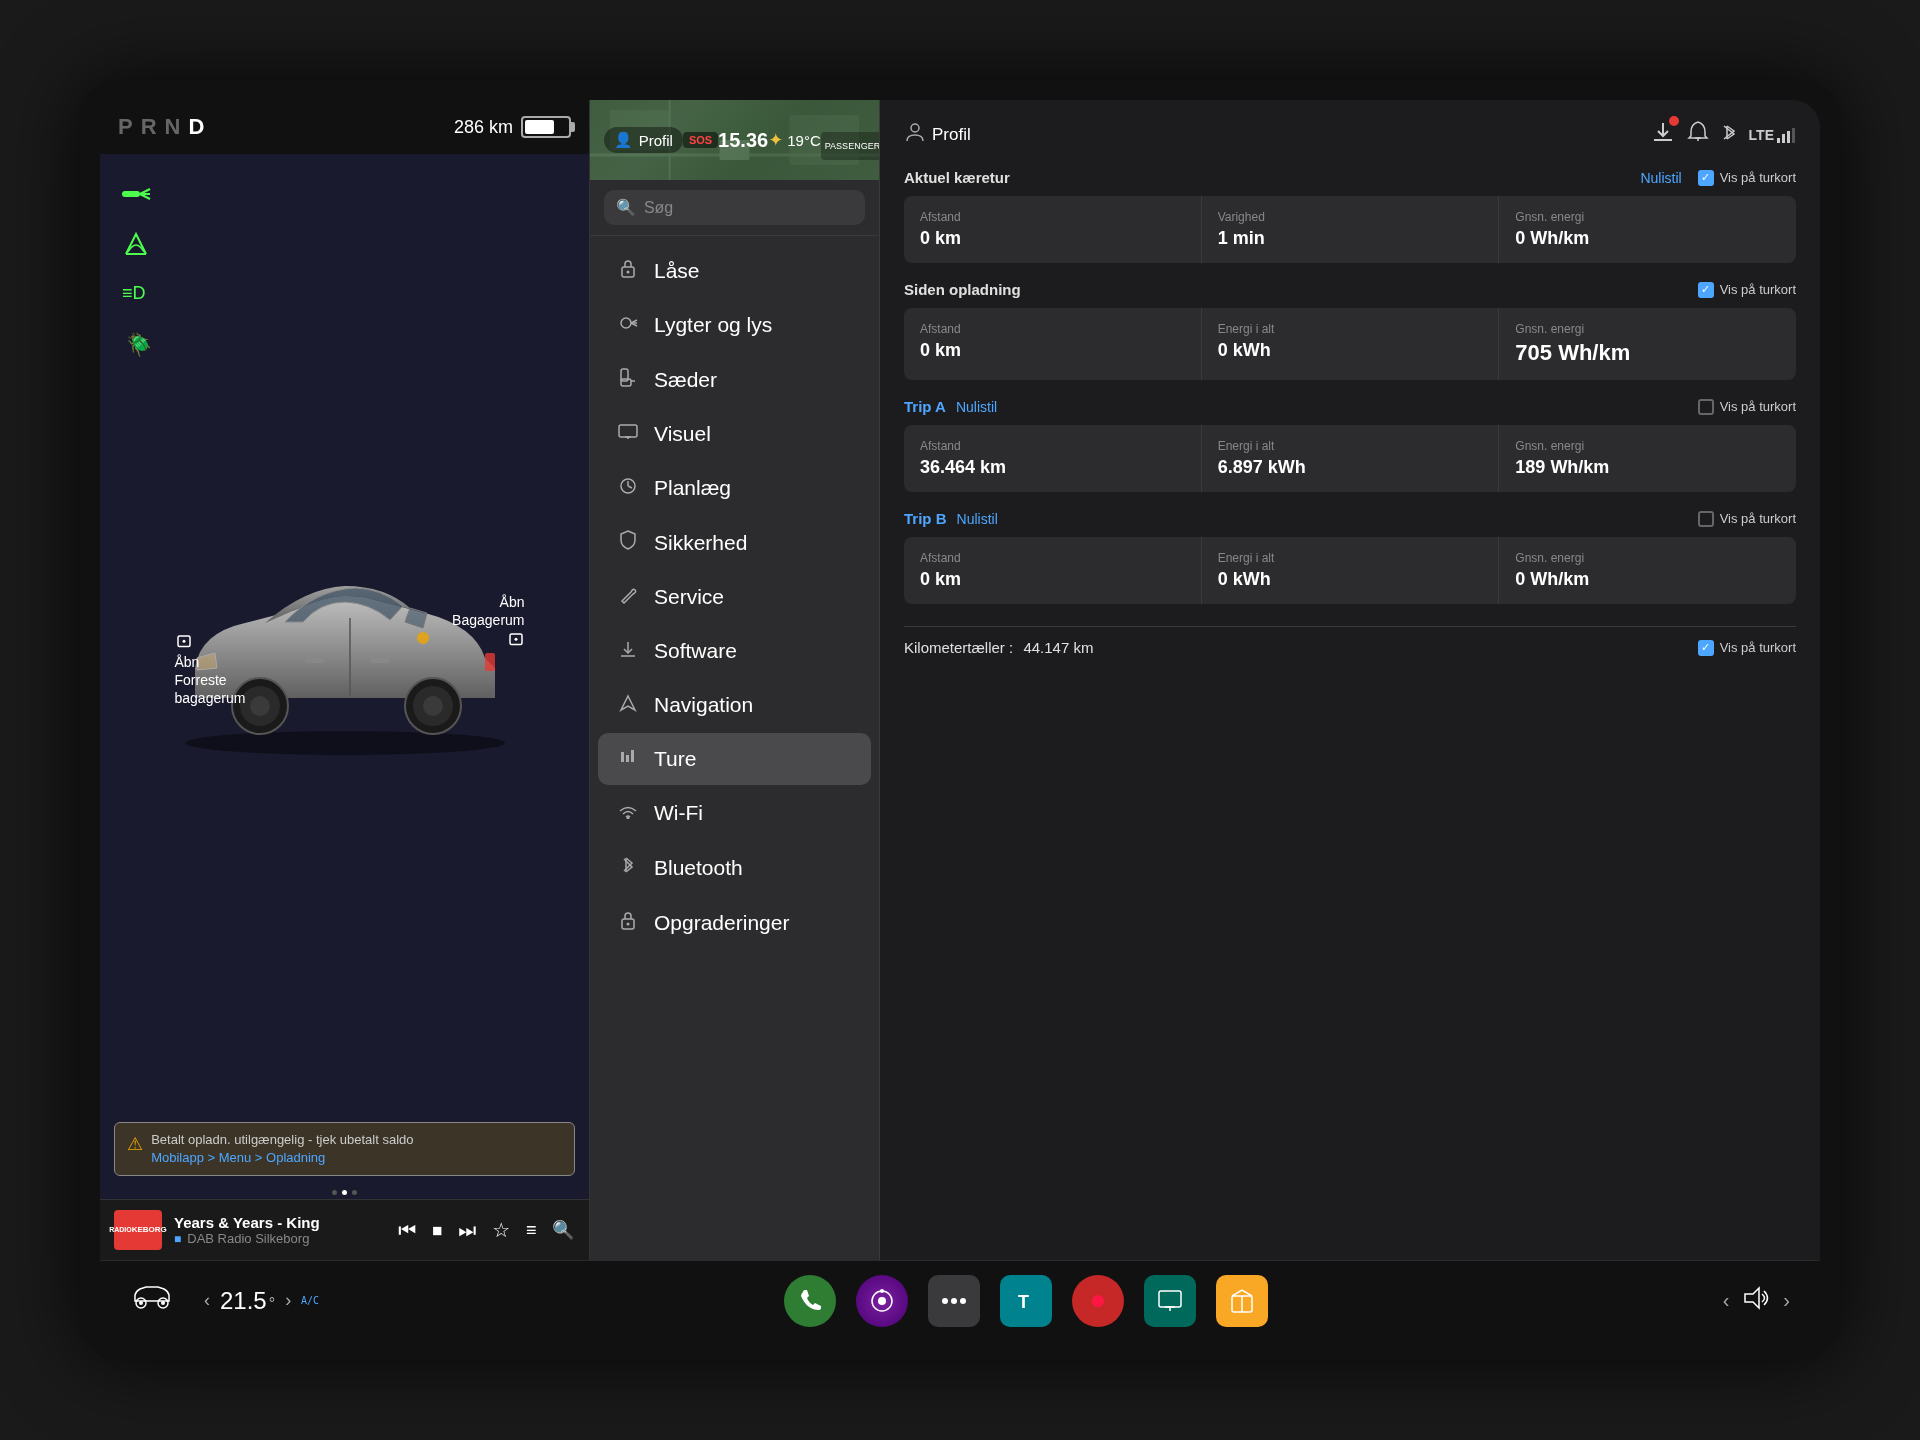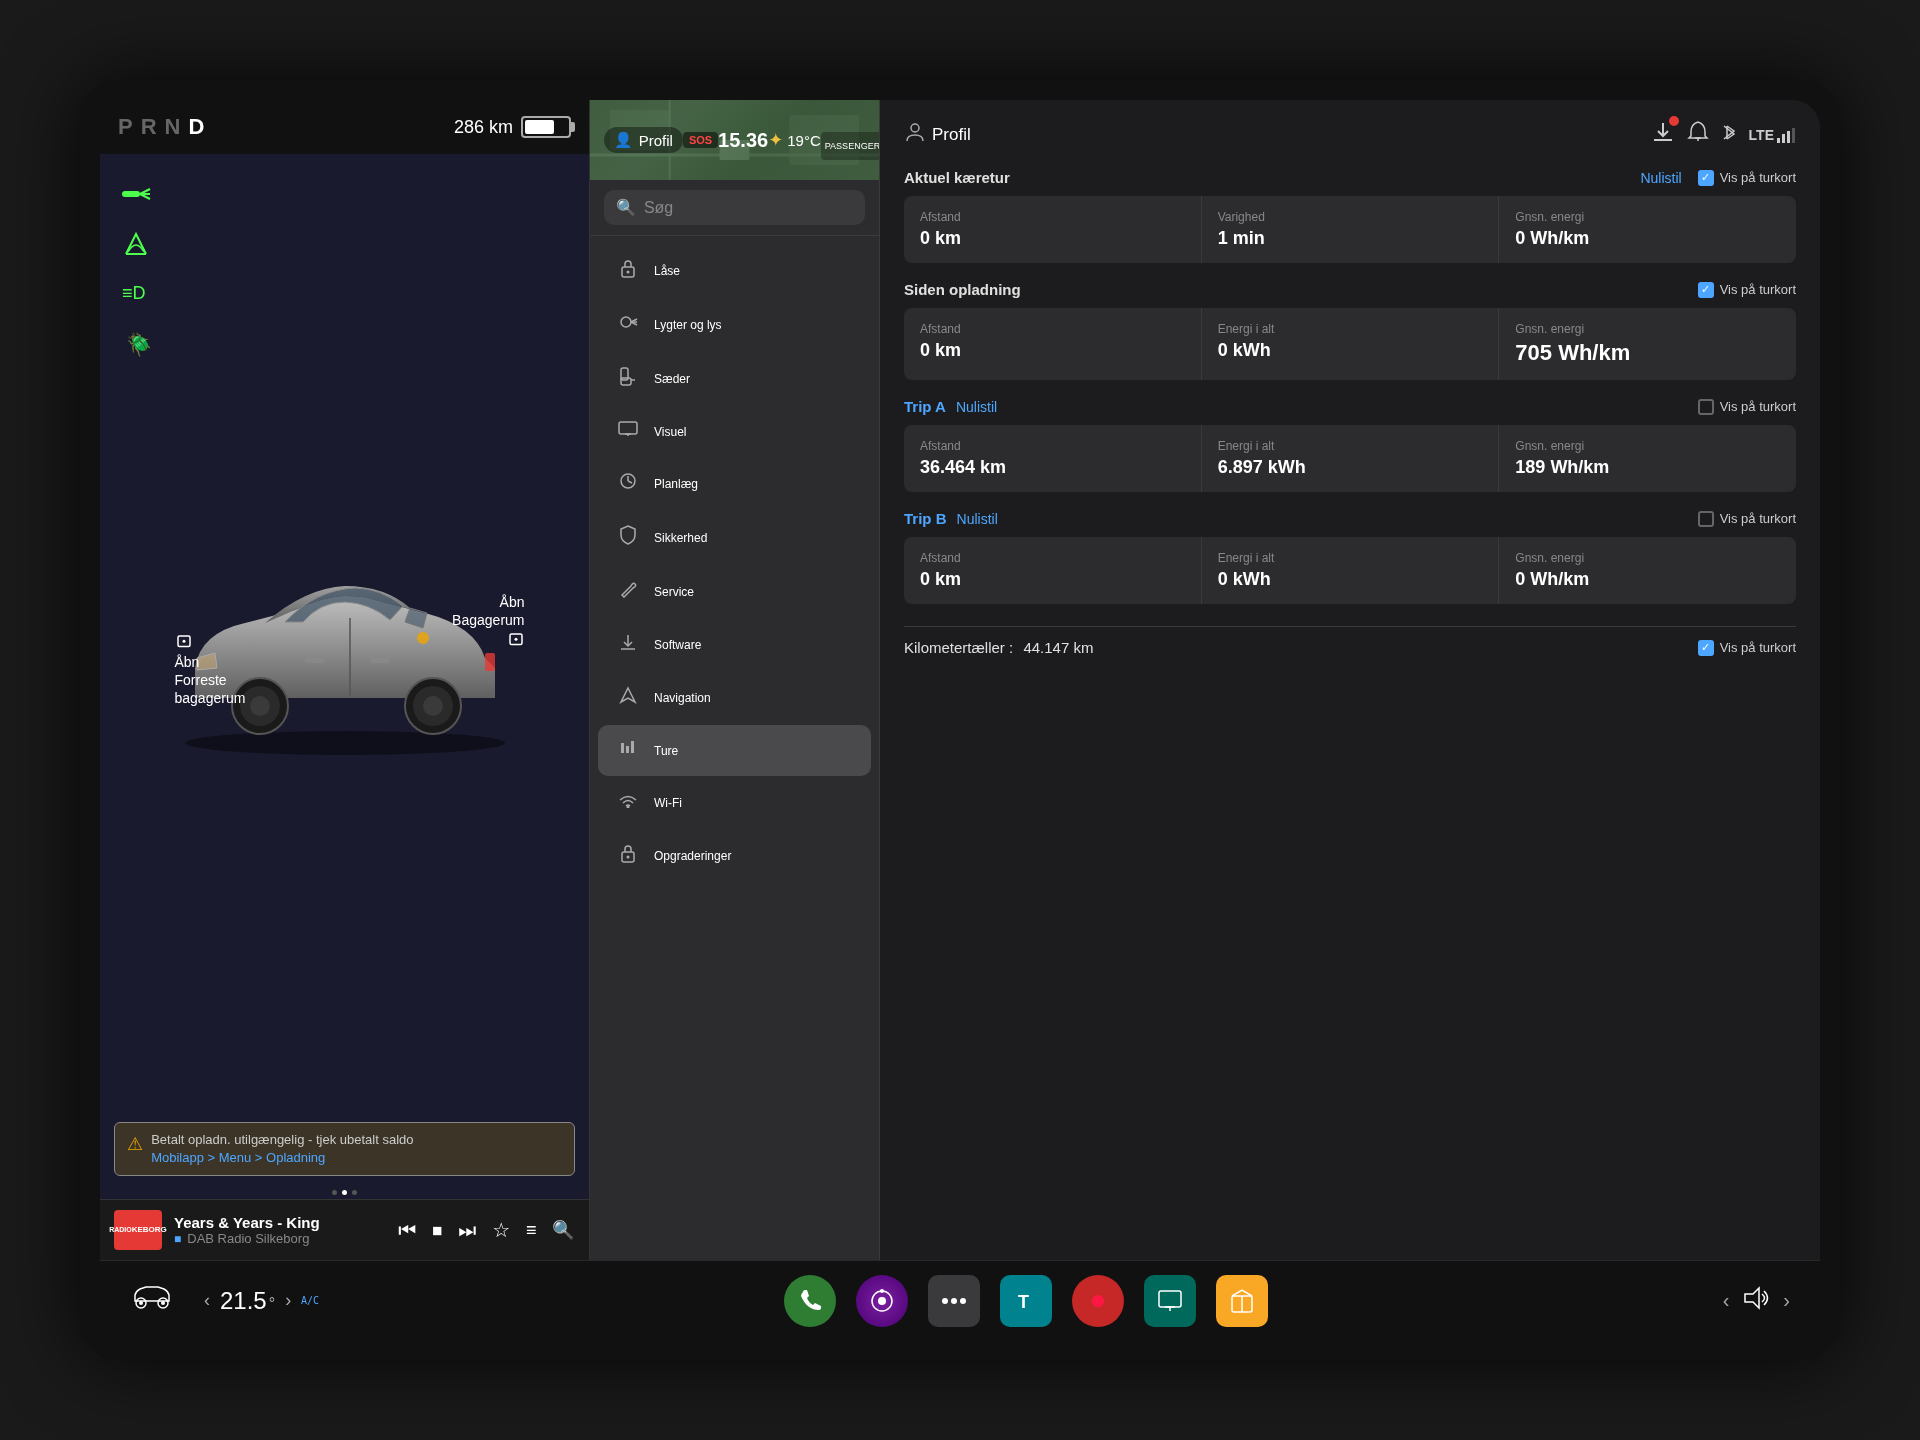--- a/index.html
+++ b/index.html
@@ -322,21 +322,21 @@
       overflow-y: auto;
       padding: 6px 0;
     }
 
     .menu-item {
       display: flex;
       align-items: center;
       gap: 14px;
       padding: 14px 18px;
       color: #fff;
-      font-size: 12px;
+      font-size: 21px;
       cursor: pointer;
       border-radius: 10px;
       margin: 2px 8px;
       transition: background 0.15s;
     }
     .menu-item.active { background: #4a4a4c; }
 
     .menu-icon { color: #aaa; font-size: 18px; width: 24px; text-align: center; }
 
     
@@ -888,20 +888,30 @@
                   <path d="M2 8 Q10 1 18 8" stroke="#aaa" stroke-width="1.5" fill="none"></path>
                   <path d="M5 11 Q10 6 15 11" stroke="#aaa" stroke-width="1.5" fill="none"></path>
                   <path d="M8 14 Q10 12 12 14" stroke="#aaa" stroke-width="1.5" fill="none"></path>
                   <circle cx="10" cy="15" r="1.5" fill="#aaa"></circle>
                 </svg>
             </span>
             <span>Wi-Fi</span>
           </div>
           <div class="menu-item">
             <span class="menu-icon">
+              <svg width="12" height="20" viewBox="0 0 12 20">
+                  <polyline points="2,4 10,12 4,17" stroke="#aaa" stroke-width="1.5" fill="none"></polyline>
+                  <polyline points="2,16 10,8 4,3" stroke="#aaa" stroke-width="1.5" fill="none"></polyline>
+                  <line x1="4" y1="3" x2="4" y2="17" stroke="#aaa" stroke-width="1.5"></line>
+                </svg>
+            </span>
+            <span>Bluetooth</span>
+          </div>
+          <div class="menu-item">
+            <span class="menu-icon">
               <svg width="18" height="20" viewBox="0 0 18 20">
                   <rect x="3" y="9" width="12" height="10" rx="2" stroke="#aaa" stroke-width="1.5" fill="none"></rect>
                   <path d="M6 9V6a3 3 0 0 1 6 0v3" stroke="#aaa" stroke-width="1.5" fill="none"></path>
                   <circle cx="9" cy="14" r="1.5" fill="#aaa"></circle>
                 </svg>
             </span>
             <span>Opgraderinger</span>
           </div>
         </div>
       </div>

